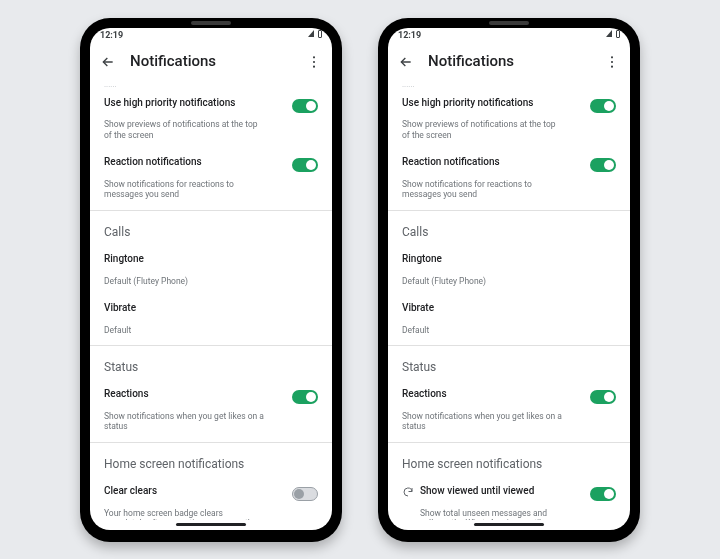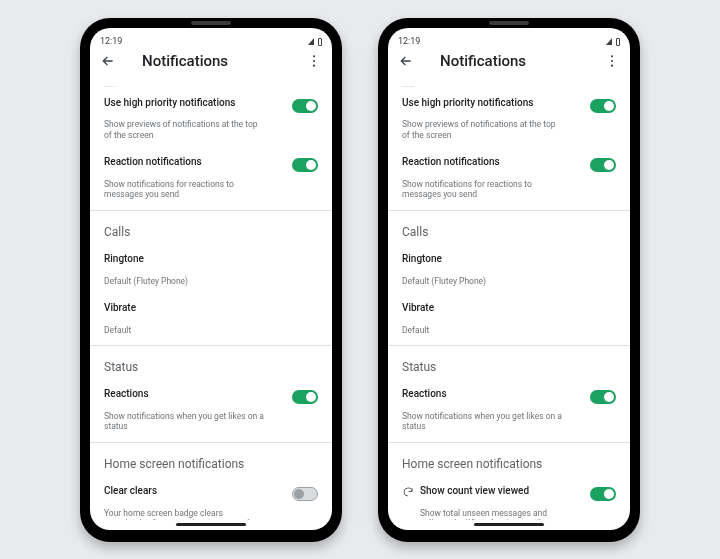--- a/index.html
+++ b/index.html
@@ -37,33 +37,33 @@
     border-radius: 20px;
     overflow: hidden;
     display: flex;
     flex-direction: column;
     font-size: 10px;
     color: #202124;
   }
   .status-bar {
     height: 18px;
     display: flex;
-    align-items: flex-end;
+    align-items: flex-start;
     justify-content: space-between;
     padding: 2px 10px 0 10px;
     font-size: 9px;
-    font-weight: 400;
+    font-weight: 700;
     color: #3c4043;
   }
   .status-icons { display: flex; gap: 4px; align-items: center; }
   .appbar {
     display: flex;
-    align-items: center;
+    align-items: flex-end;
     padding: 6px 10px 10px 10px;
-    gap: 26px;
+    gap: 14px;
   }
   .appbar-title {
     font-size: 15px;
     font-weight: 500;
     color: #202124;
     flex: 1;
   }
   .content {
     flex: 1;
     overflow: hidden;
@@ -336,21 +336,21 @@
       <hr class="divider">
       <div class="section-title">Home screen notifications</div>
 
       <div class="row">
         <div class="refresh-wrap row-text">
           <svg class="refresh-icon" viewBox="0 0 24 24">
             <path d="M20 11A8 8 0 1 0 12 20" fill="none" stroke="#5f6368" stroke-width="2"></path>
             <path d="M20 4v7h-7" fill="none" stroke="#5f6368" stroke-width="2"></path>
           </svg>
           <div style="flex:1">
-            <div class="row-title">Show count view viewed</div>
+            <div class="row-title">Show viewed until viewed</div>
             <div class="row-sub">Show total unseen messages and calls on the WhatsApp icon until you view them</div>
           </div>
         </div>
         <div class="switch on">
             <div class="knob"></div>
           </div>
       </div>
     </div>
 
     <div class="navbar">

